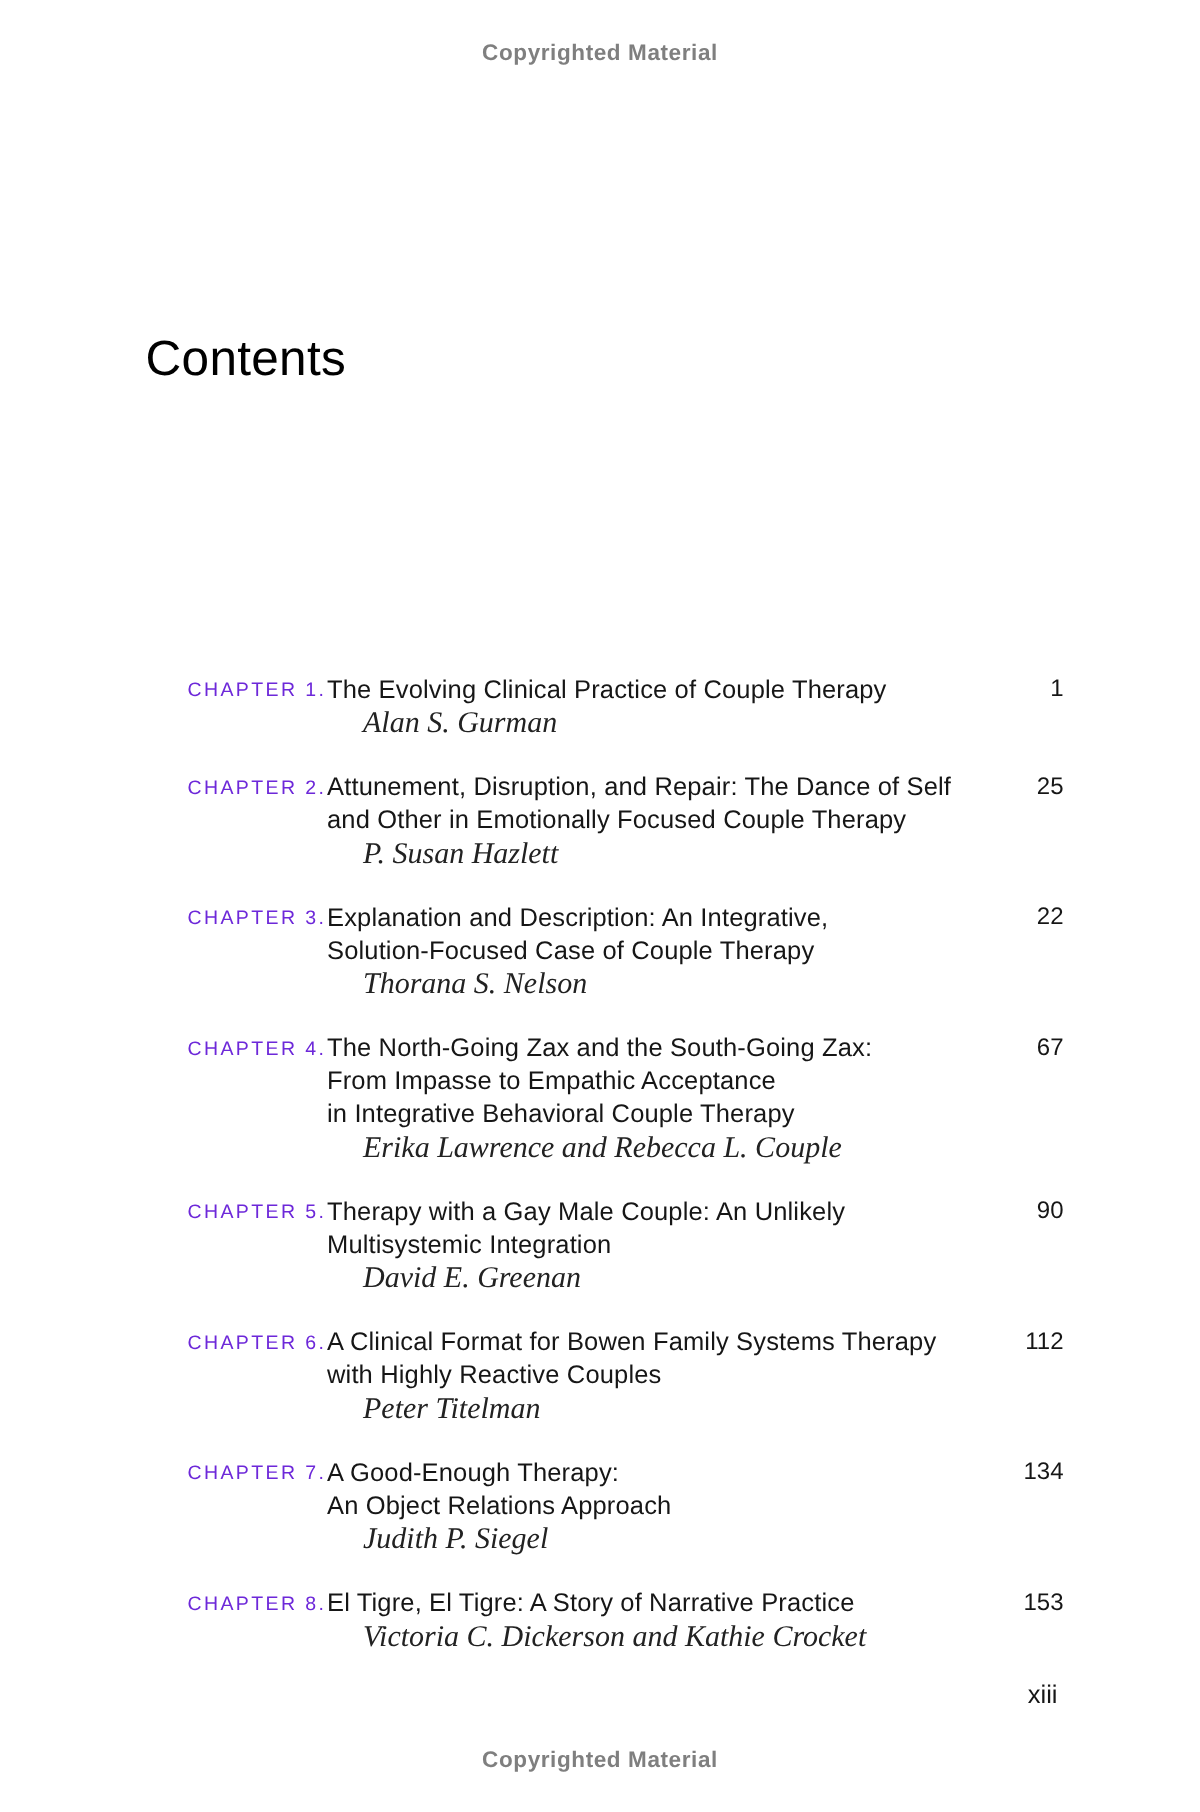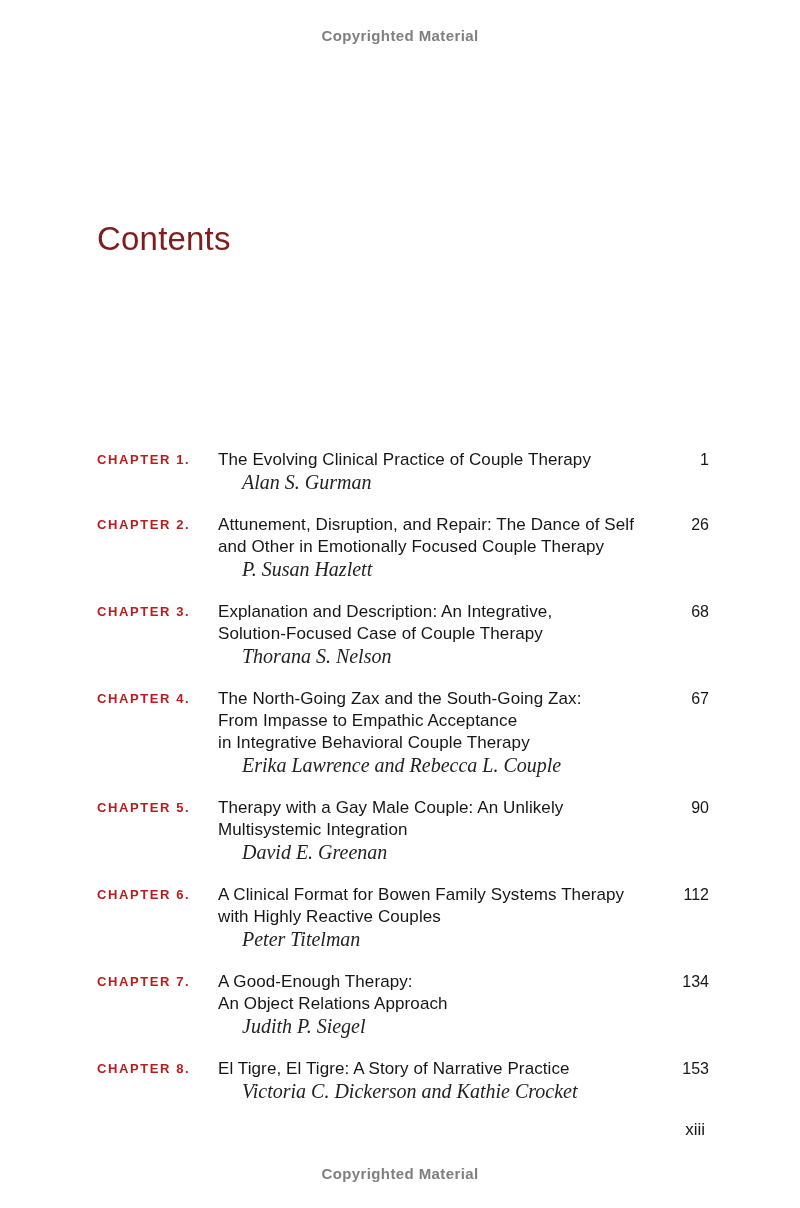--- a/index.html
+++ b/index.html
@@ -29,40 +29,41 @@
   .notice.top { top: 27px; }
   .notice.bottom { top: 1165px; }
   .page-title {
     position: absolute;
     top: 220px;
     left: 97px;
     margin: 0;
     font-size: 33px;
     font-weight: 400;
     letter-spacing: 0.2px;
-    color: #7f1d1d;
+    color: #000000;
   }
   .toc {
     position: absolute;
     top: 449px;
     left: 97px;
     width: 612px;
   }
   .chapter-row {
     display: grid;
     grid-template-columns: 121px 1fr 52px;
     margin-bottom: 21px;
   }
   .chapter-label {
     font-size: 13px;
-    font-weight: 700;
+    font-weight: 400;
     letter-spacing: 1.6px;
     line-height: 22px;
-    color: #b91c1c;
+    color: #6d28d9;
     white-space: nowrap;
+    margin-left: 28px;
   }
   .chapter-title {
     font-size: 17px;
     line-height: 22px;
     letter-spacing: 0.1px;
     color: #161616;
   }
   .title-line { display: block; }
   .chapter-authors {
     font-family: "Liberation Serif", serif;
@@ -108,33 +109,33 @@
 
   <div class="chapter-row">
     <div class="chapter-label">CHAPTER 2.</div>
     <div class="chapter-body">
       <div class="chapter-title">
             <span class="title-line">Attunement, Disruption, and Repair: The Dance of Self</span>
             <span class="title-line">and Other in Emotionally Focused Couple Therapy</span>
           </div>
       <div class="chapter-authors">P. Susan Hazlett</div>
     </div>
-    <div class="chapter-page">26</div>
+    <div class="chapter-page">25</div>
   </div>
 
   <div class="chapter-row">
     <div class="chapter-label">CHAPTER 3.</div>
     <div class="chapter-body">
       <div class="chapter-title">
             <span class="title-line">Explanation and Description: An Integrative,</span>
             <span class="title-line">Solution-Focused Case of Couple Therapy</span>
           </div>
       <div class="chapter-authors">Thorana S. Nelson</div>
     </div>
-    <div class="chapter-page">68</div>
+    <div class="chapter-page">22</div>
   </div>
 
   <div class="chapter-row">
     <div class="chapter-label">CHAPTER 4.</div>
     <div class="chapter-body">
       <div class="chapter-title">
             <span class="title-line">The North-Going Zax and the South-Going Zax:</span>
             <span class="title-line">From Impasse to Empathic Acceptance</span>
             <span class="title-line">in Integrative Behavioral Couple Therapy</span>
           </div>

